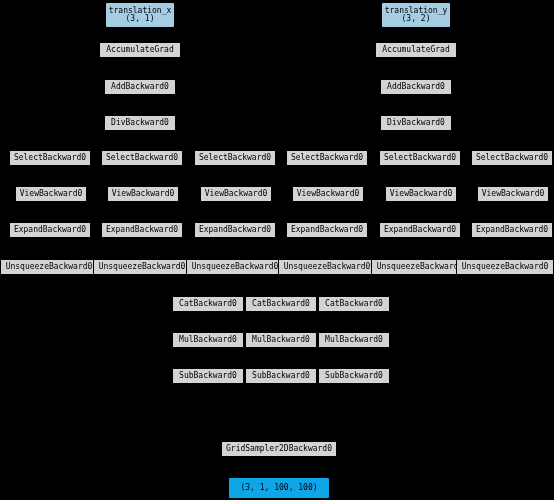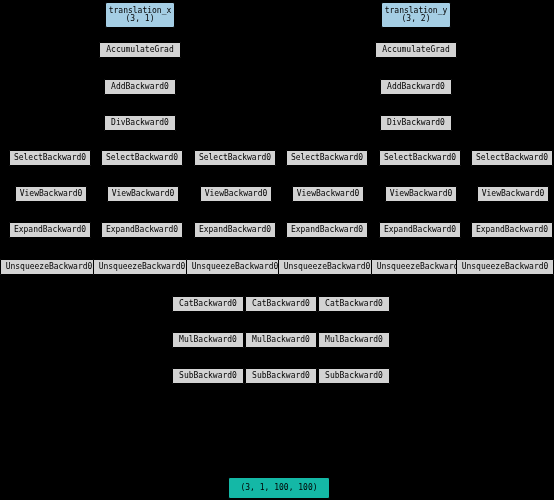--- a/index.html
+++ b/index.html
@@ -46,21 +46,21 @@
   .node.op {
     background: #d3d3d3;
     border-radius: 1px;
     justify-content: flex-end;
   }
   .node.leaf-in {
     background: #a5cee4;
     border-radius: 2px;
   }
   .node.leaf-out {
-    background: #14b8a6;
+    background: #0ea5e9;
     border-radius: 2px;
   }
   .node .lbl {
     display: block;
     width: 100%;
   }
 </style>
 </head>
 <body>
 
@@ -155,14 +155,15 @@
     <div class="node op" style="left: 456px; top: 259px; width: 98px; height: 16px;"><span class="lbl">UnsqueezeBackward0</span></div>
     <div class="node op" style="left: 172px; top: 296px; width: 72px; height: 16px;"><span class="lbl">CatBackward0</span></div>
     <div class="node op" style="left: 245px; top: 296px; width: 72px; height: 16px;"><span class="lbl">CatBackward0</span></div>
     <div class="node op" style="left: 318px; top: 296px; width: 72px; height: 16px;"><span class="lbl">CatBackward0</span></div>
     <div class="node op" style="left: 172px; top: 332px; width: 72px; height: 16px;"><span class="lbl">MulBackward0</span></div>
     <div class="node op" style="left: 245px; top: 332px; width: 72px; height: 16px;"><span class="lbl">MulBackward0</span></div>
     <div class="node op" style="left: 318px; top: 332px; width: 72px; height: 16px;"><span class="lbl">MulBackward0</span></div>
     <div class="node op" style="left: 172px; top: 368px; width: 72px; height: 16px;"><span class="lbl">SubBackward0</span></div>
     <div class="node op" style="left: 245px; top: 368px; width: 72px; height: 16px;"><span class="lbl">SubBackward0</span></div>
     <div class="node op" style="left: 318px; top: 368px; width: 72px; height: 16px;"><span class="lbl">SubBackward0</span></div>
+    <div class="node op" style="left: 221px; top: 441px; width: 116px; height: 16px;"><span class="lbl">GridSampler2DBackward0</span></div>
     <div class="node leaf-out" style="left: 228px; top: 477px; width: 102px; height: 22px;"><span class="lbl">(3, 1, 100, 100)</span></div>
   </div>
 
 </body></html>

